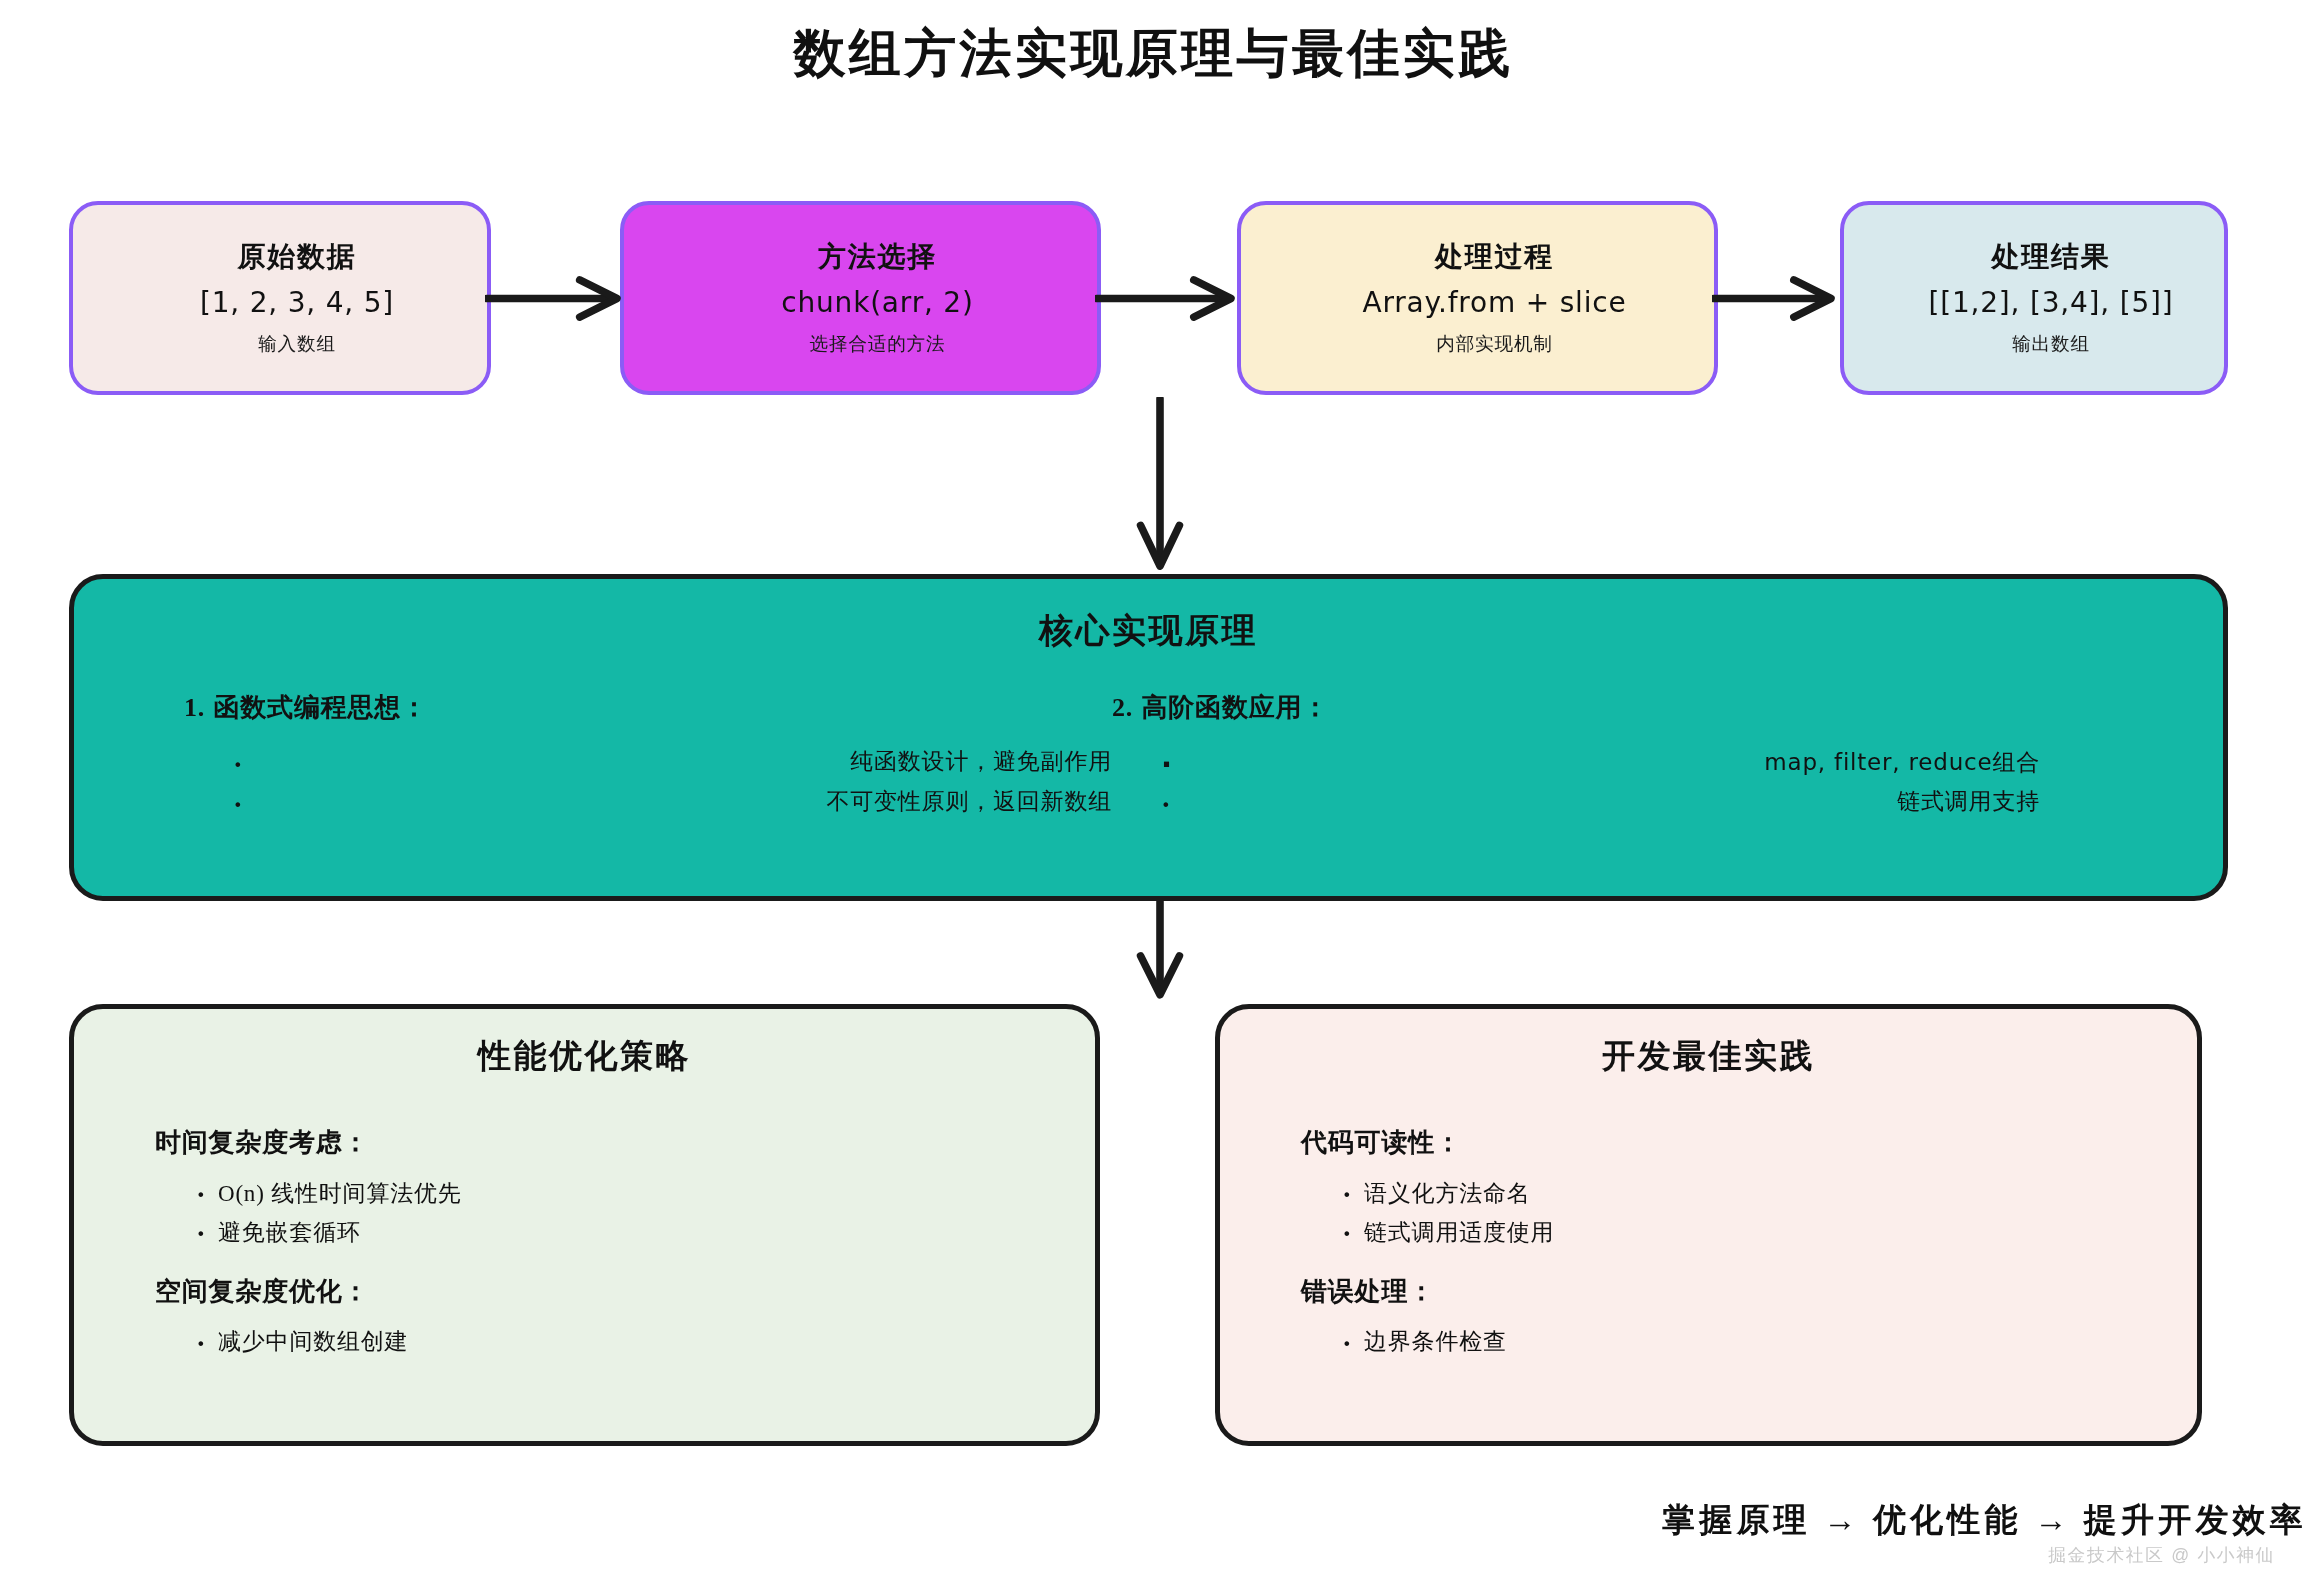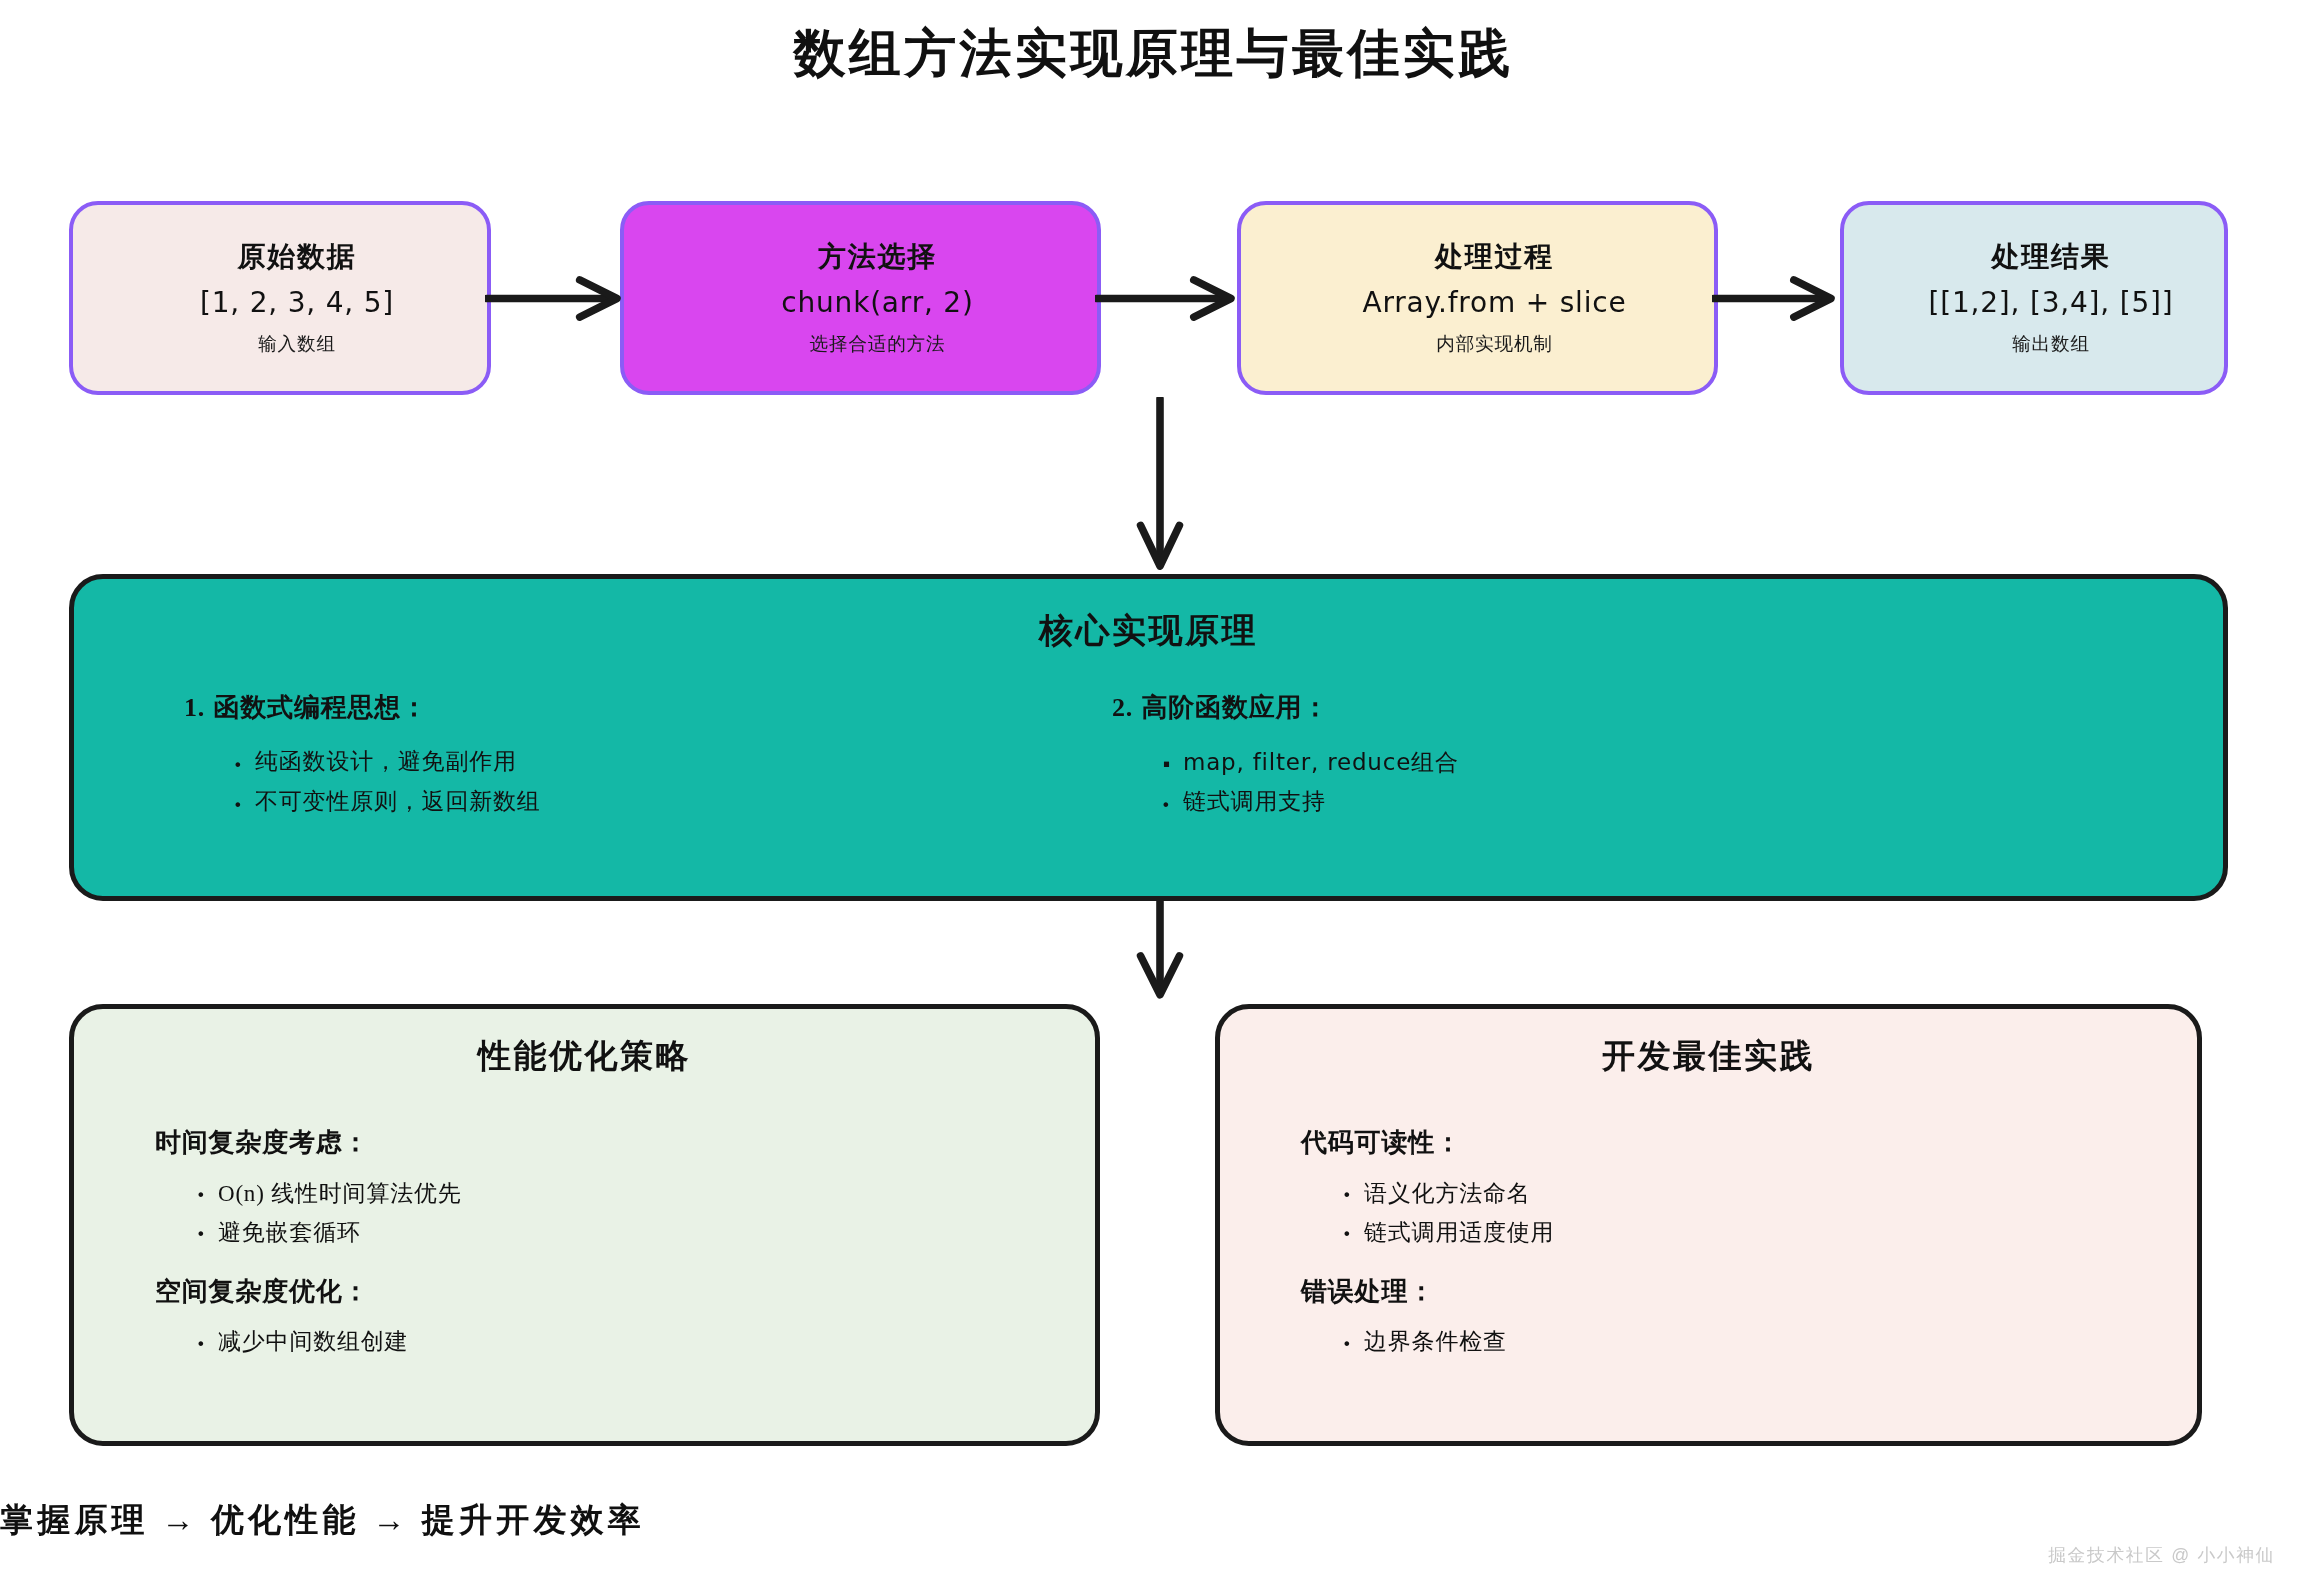--- a/index.html
+++ b/index.html
@@ -45,21 +45,21 @@
   }
   #core .core-title{
     text-align:center;font-size:34px;font-weight:600;letter-spacing:2.5px;
     margin-top:29px;
   }
   .core-cols{display:flex;margin-top:36px;padding-left:110px;}
   .core-col{width:928px;}
   .core-col .head{font-size:26px;font-weight:600;letter-spacing:0.8px;}
   .core-col .head .num{margin-right:8.4px;}
   .core-col ul{list-style:none;margin:17px 0 0 0;padding:0 0 0 49px;}
-  .core-col ul li{font-size:23px;line-height:1.75;letter-spacing:0.8px;position:relative;padding-left:22px;}
+  .core-col ul li{font-size:23px;line-height:1.75;letter-spacing:0.8px;position:relative;padding-left:22px;text-align:right;}
   .core-col ul li::before{content:"·";position:absolute;left:0;top:-3.4px;font-size:29px;font-weight:700;}
   .mono-ish{font-family:"DejaVu Sans","Liberation Sans",sans-serif;}
 
   
   .panel{
     position:absolute;box-sizing:border-box;
     border:5px solid #1a1a1a;border-radius:34px;
   }
   #p-perf{left:69px; top:1004px;width:1031px;height:442px;background:#e9f2e6;}
   #p-best{left:1215px;top:1004px;width:987px;height:442px;background:#fbeeeb;}
@@ -68,21 +68,21 @@
   }
   .panel .p-body{margin-top:46px;padding-left:81px;}
   .panel .sub{font-size:26px;font-weight:600;letter-spacing:0.8px;margin-top:22px;}
   .panel .sub:first-child{margin-top:0;}
   .panel ul{list-style:none;margin:13.5px 0 0 0;padding:0 0 0 41px;}
   .panel ul li{font-size:23px;line-height:1.7;letter-spacing:0.8px;position:relative;padding-left:22px;}
   .panel ul li::before{content:"·";position:absolute;left:0;top:-3.4px;font-size:29px;font-weight:700;}
 
   
   .footer{
-    position:absolute;left:0;top:1498px;width:2307px;text-align:left;
+    position:absolute;left:0;top:1498px;width:2307px;text-align:right;
     font-size:33px;letter-spacing:4.2px;font-weight:600;color:#101010;
   }
   .watermark{
     position:absolute;right:32px;top:1543px;
     font-size:17.7px;color:#c9c9c9;letter-spacing:1.7px;
     font-family:"Liberation Sans","DejaVu Sans",sans-serif;
   }
 </style>
 </head>
 <body>

